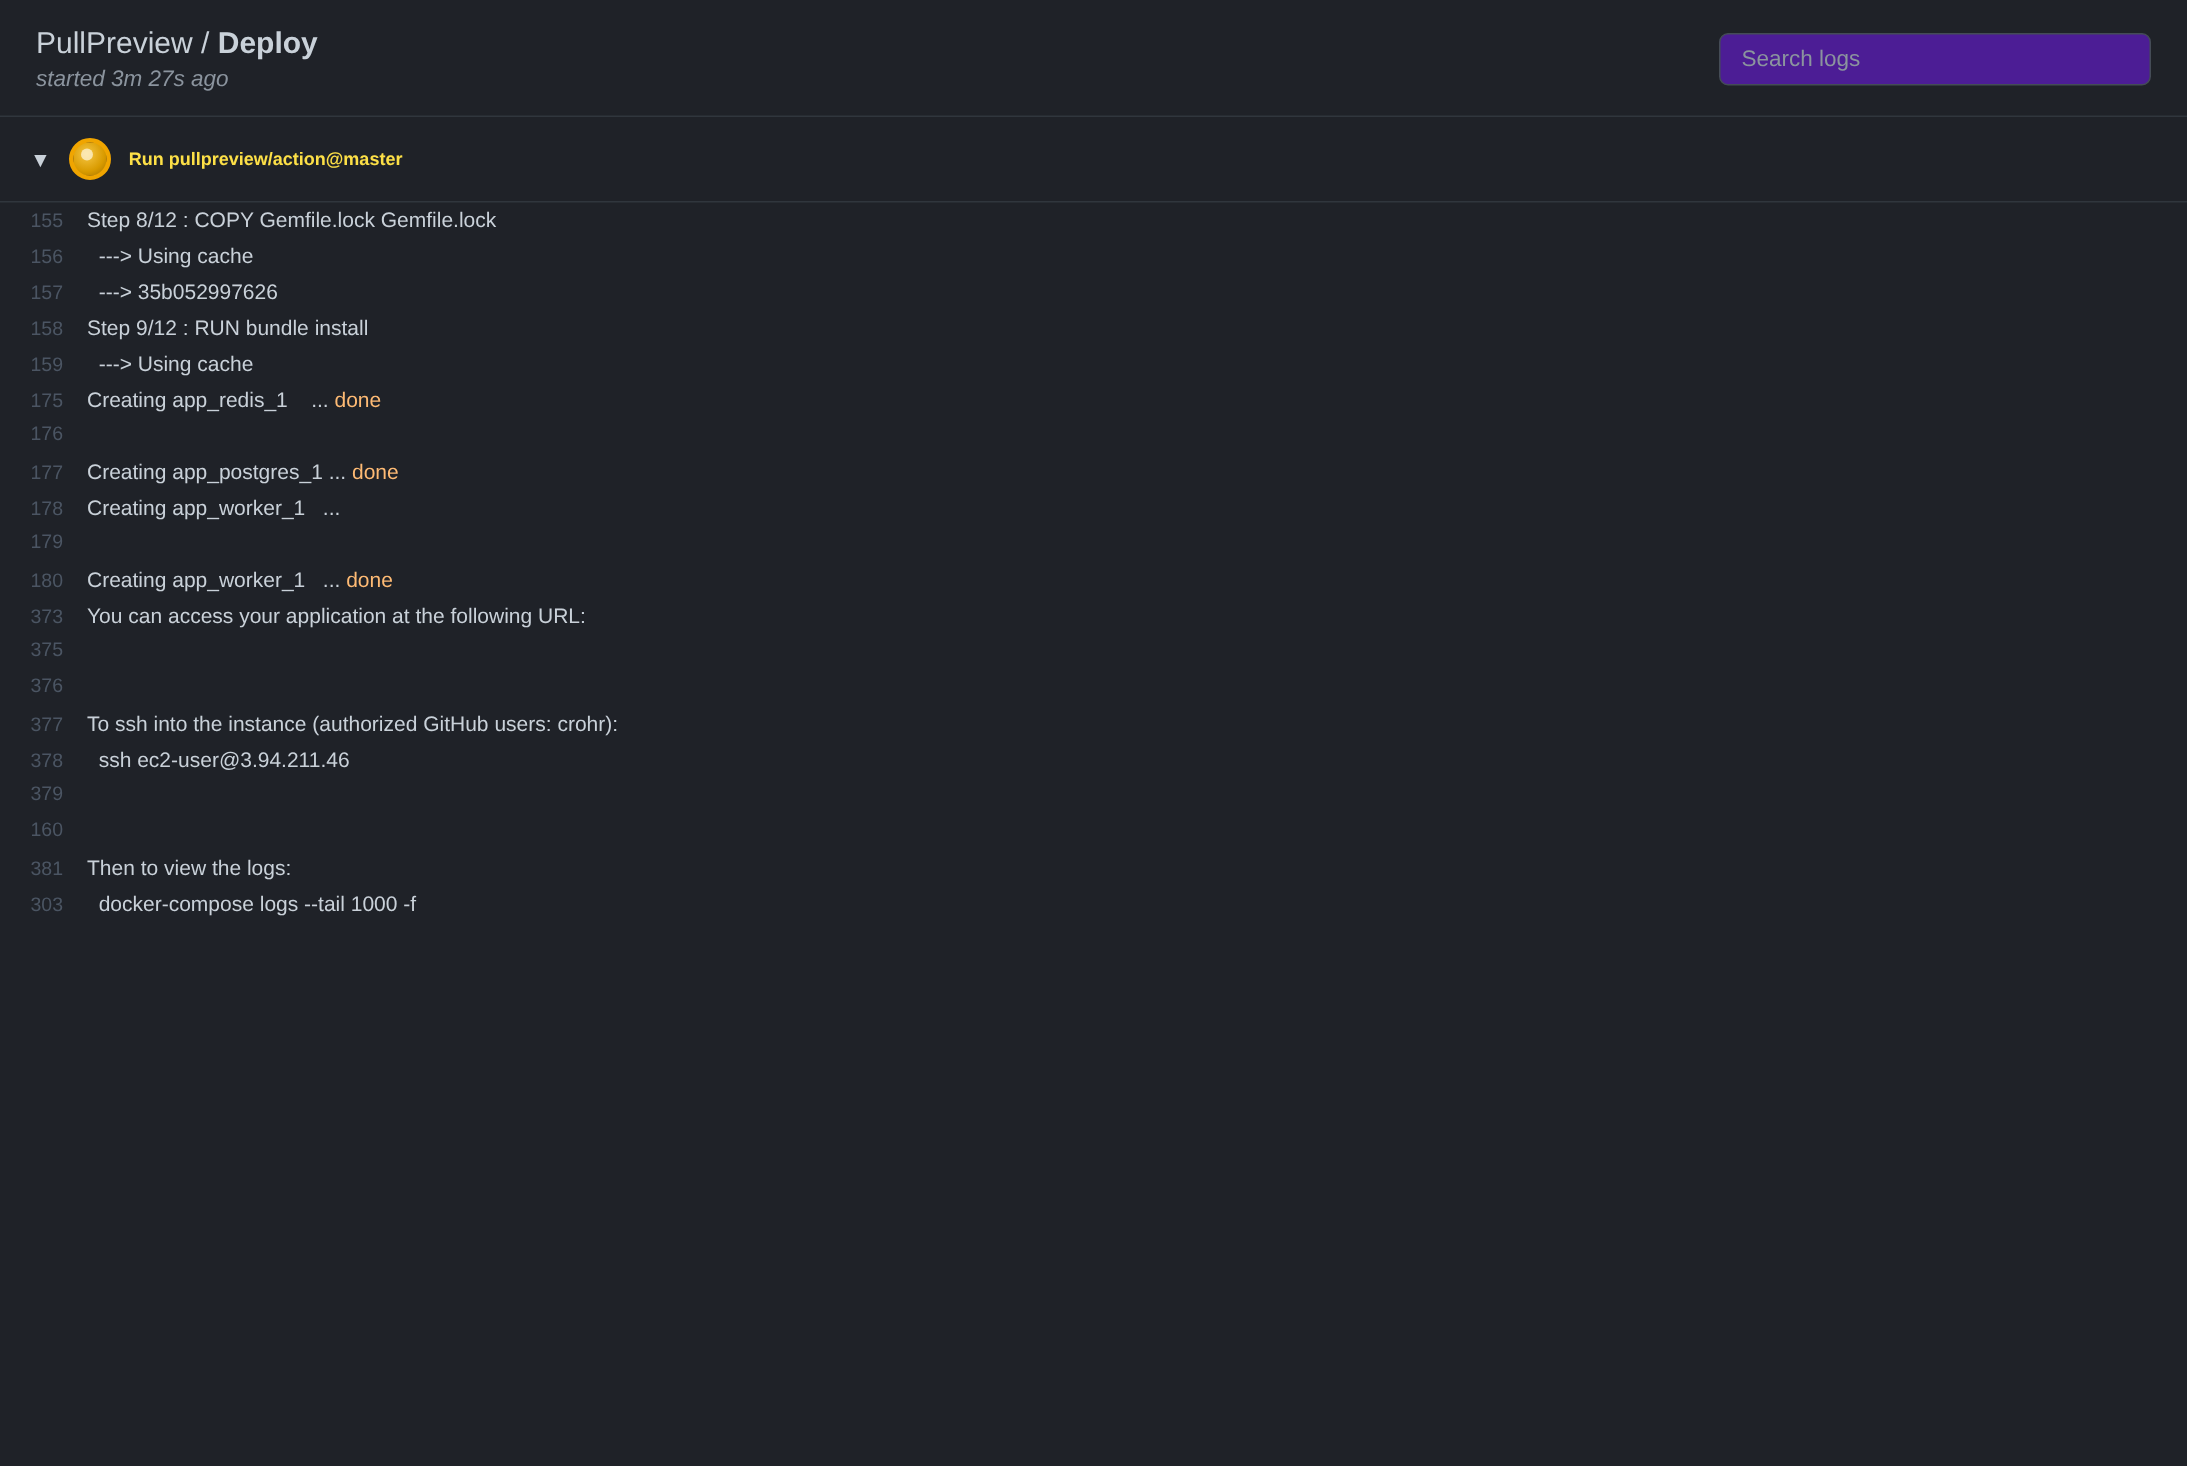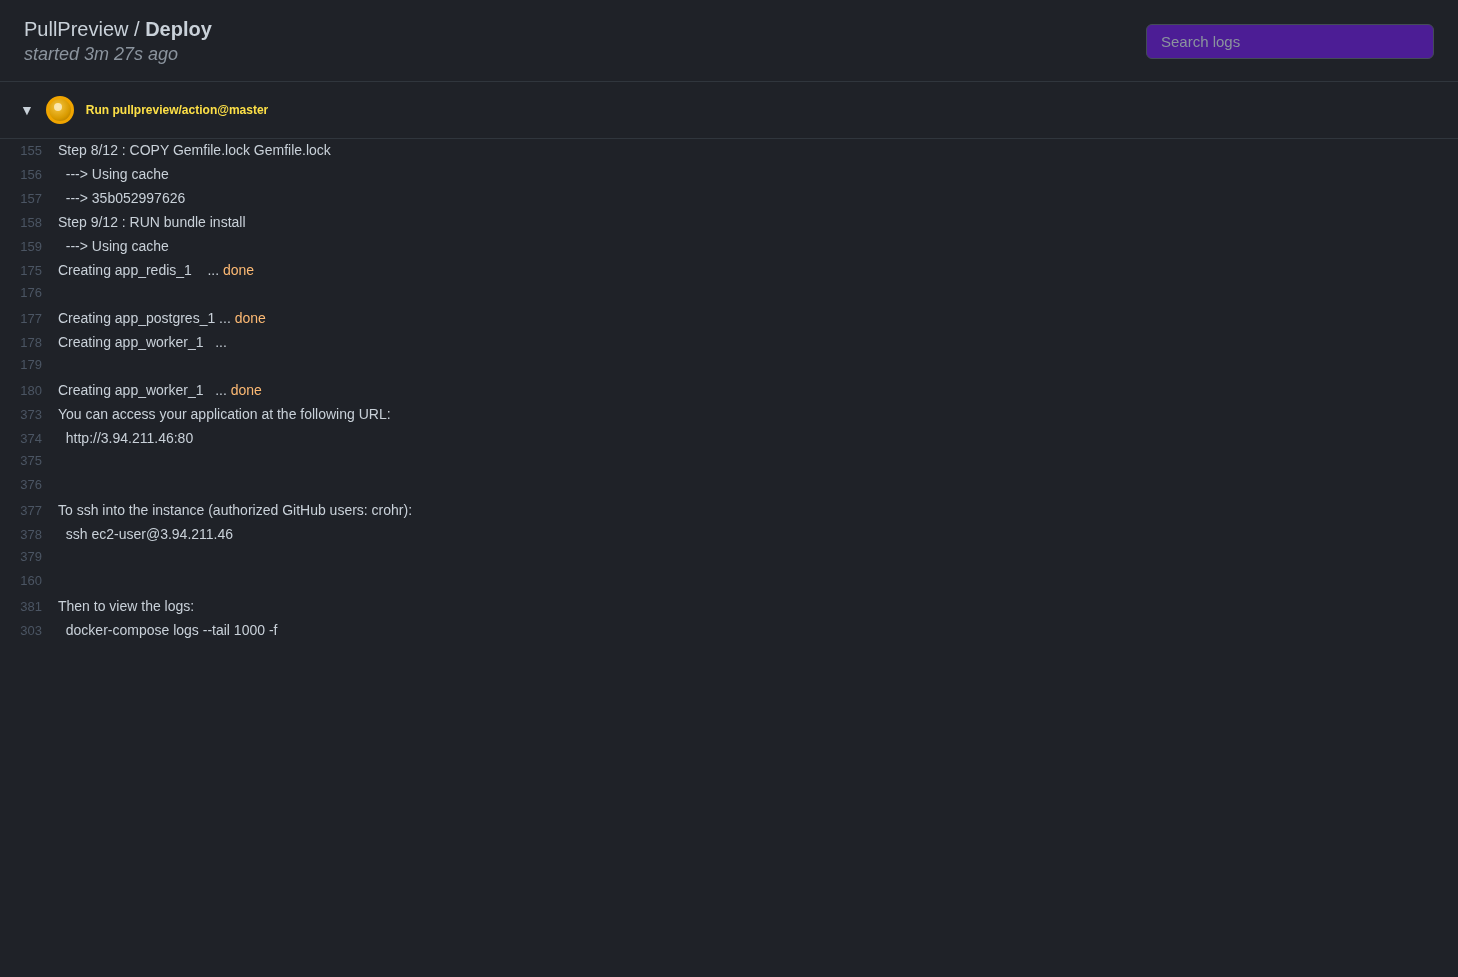--- a/index.html
+++ b/index.html
@@ -27,21 +27,21 @@
       font-size: 20px;
       color: #c9d1d9;
       font-weight: 400;
     }
 
     .header-title strong {
       font-weight: 700;
     }
 
     .header-subtitle {
-      font-size: 18px;
+      font-size: 15px;
       color: #8b949e;
       margin-top: 3px;
       font-style: italic;
     }
 
     .search-input {
       background-color: #4c1d95;
       border: 1px solid #444c56;
       border-radius: 6px;
       color: #8b949e;
@@ -202,24 +202,20 @@
       </div>
       <div class="log-line">
         <span class="line-number">180</span>
         <span class="line-content">Creating app_worker_1   ... <span class="text-green">done</span></span>
       </div>
       <div class="log-line">
         <span class="line-number">373</span>
         <span class="line-content">You can access your application at the following URL:</span>
       </div>
       <div class="log-line">
-        <span class="line-number">374</span>
-        <span class="line-content">  http://3.94.211.46:80</span>
-      </div>
-      <div class="log-line">
         <span class="line-number">375</span>
         <span class="line-content"></span>
       </div>
       <div class="log-line">
         <span class="line-number">376</span>
         <span class="line-content"></span>
       </div>
       <div class="log-line">
         <span class="line-number">377</span>
         <span class="line-content">To ssh into the instance (authorized GitHub users: crohr):</span>

